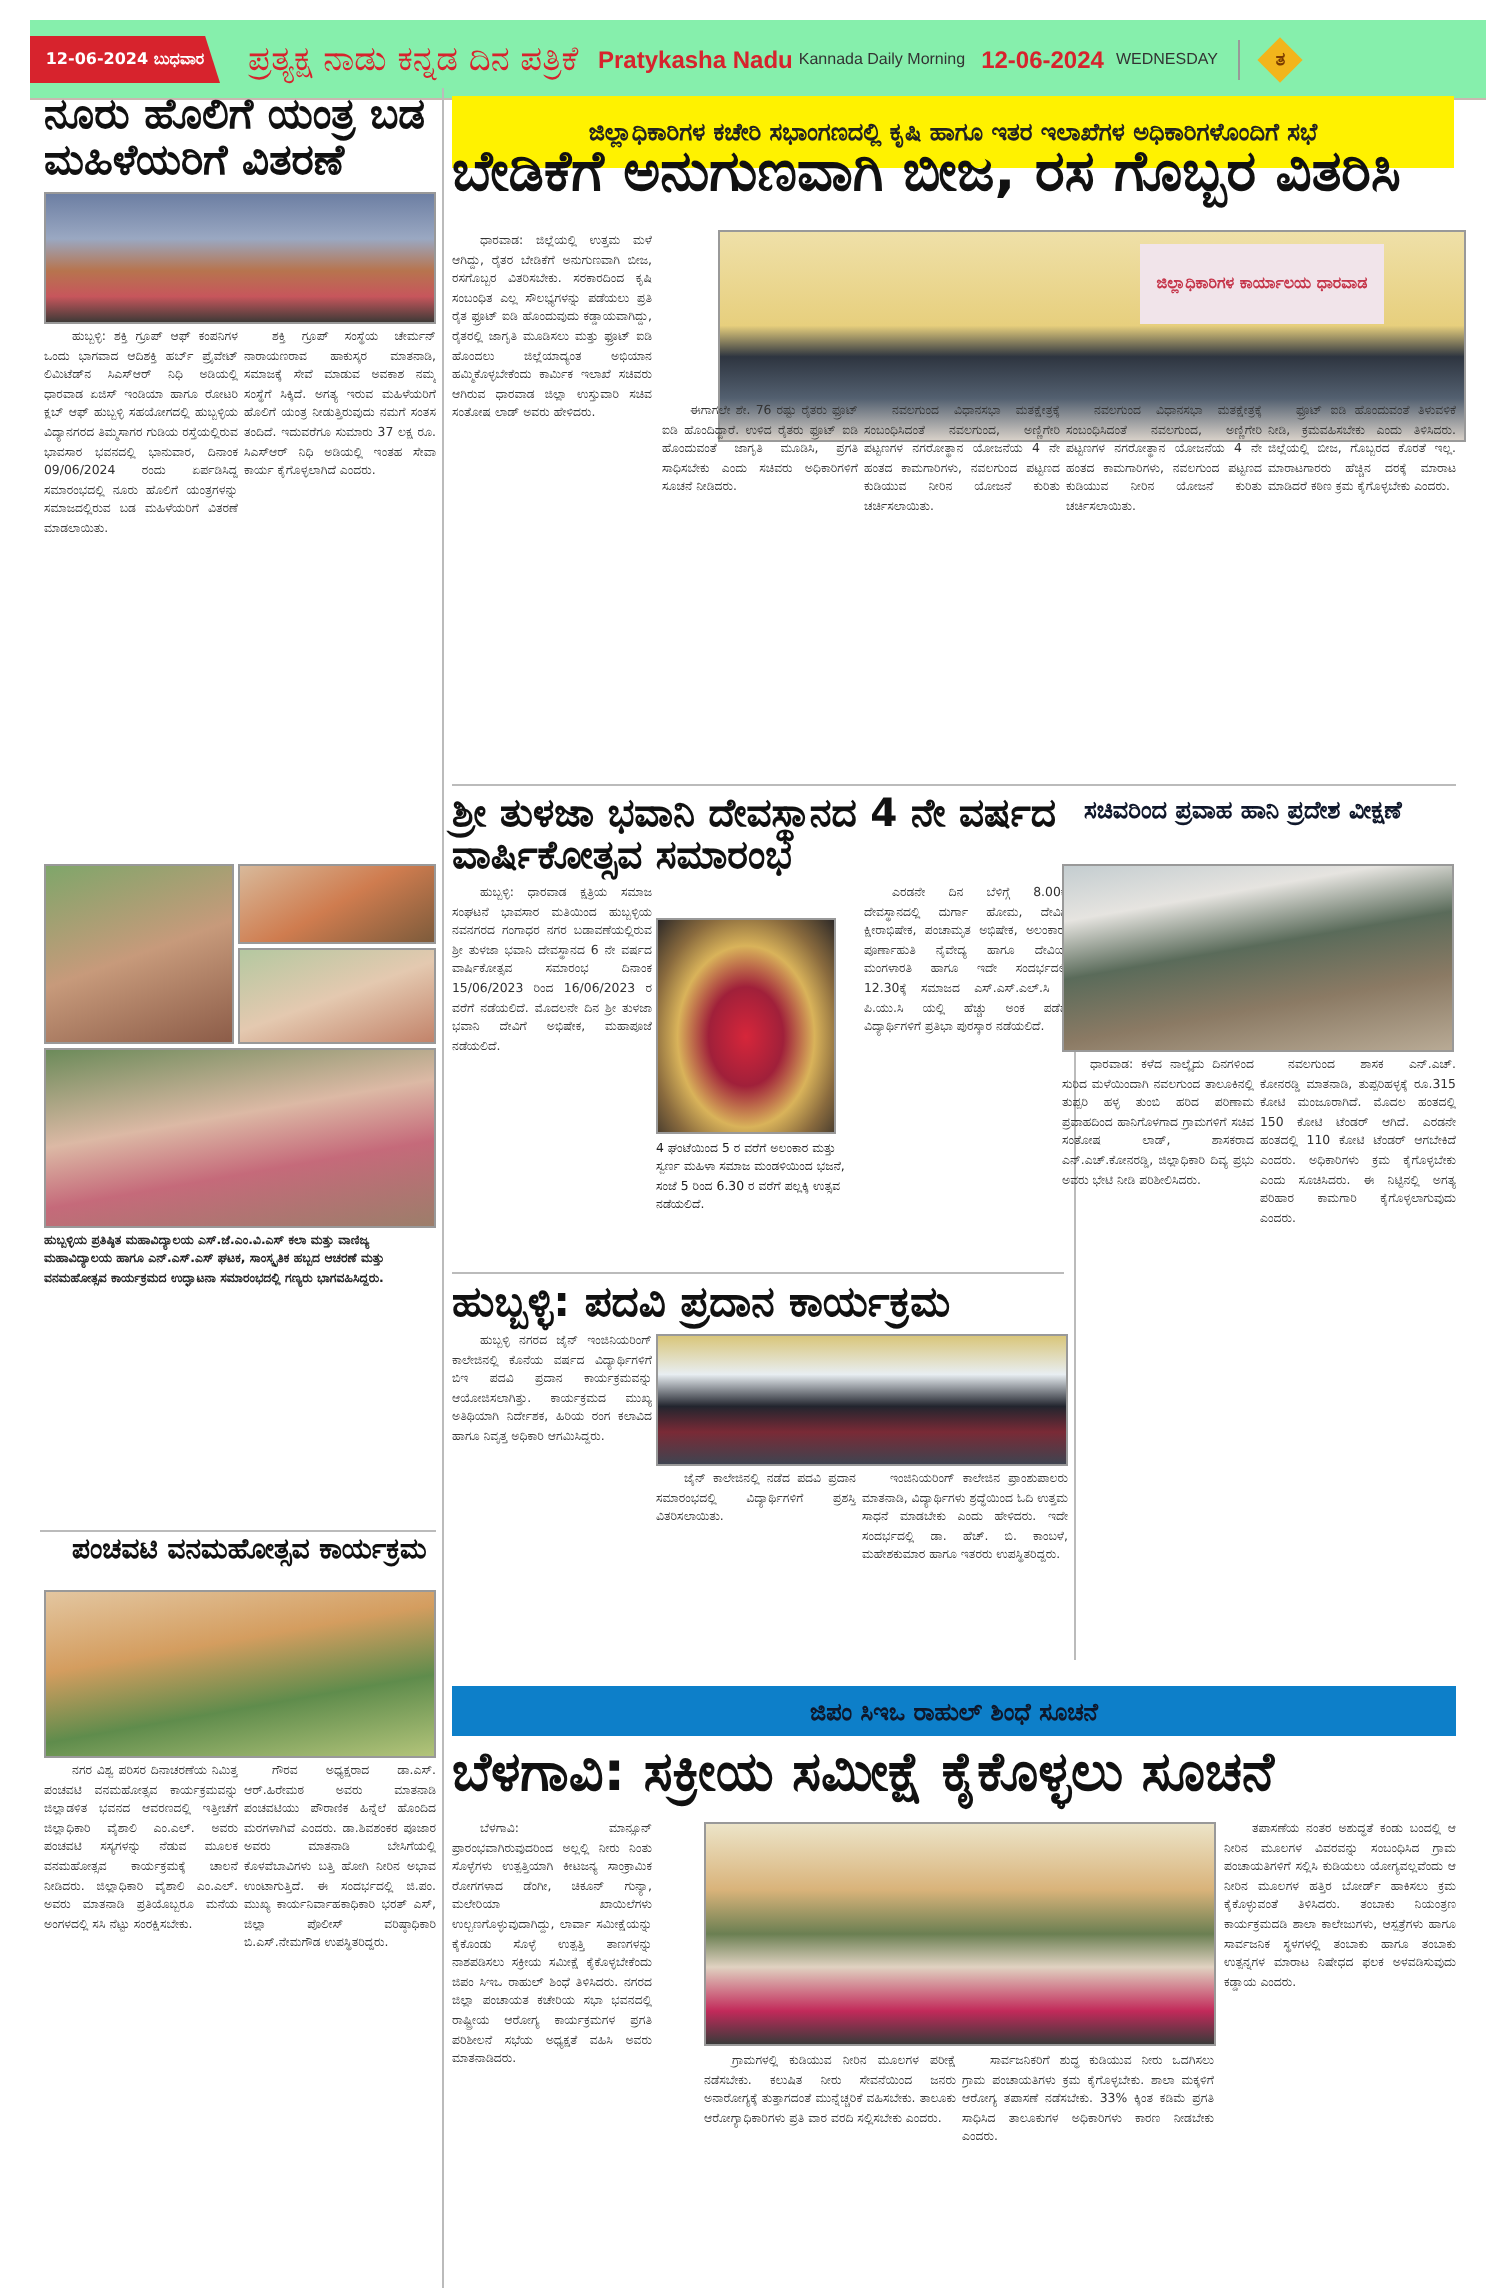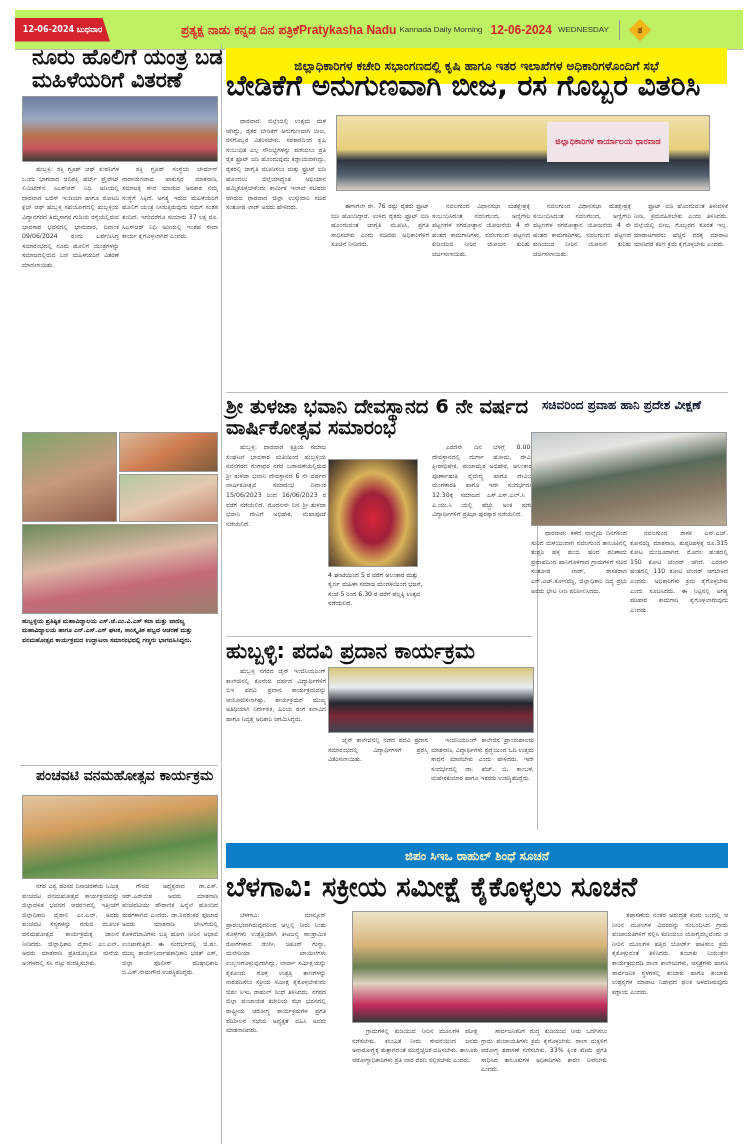--- a/index.html
+++ b/index.html
@@ -1,35 +1,35 @@
 <!DOCTYPE html>
 <html><head>
 <meta charset="utf-8">
 <style>
   * { box-sizing: border-box; margin: 0; padding: 0; }
   html, body { width: 750px; height: 1148px; background: #ffffff; overflow: hidden; }
   body { font-family: "DejaVu Sans", sans-serif; color: #222; position: relative; }
 
-  .masthead { position: absolute; left: 15px; top: 10px; width: 728px; height: 40px; background: #bef264; display: flex; align-items: center; border-bottom: 1px solid #c9b8b0; }
+  .masthead { position: absolute; left: 15px; top: 10px; width: 728px; height: 40px; background: #86efac; display: flex; align-items: center; border-bottom: 1px solid #c9b8b0; }
   .mh-date { background: #d7232d; color: #fff; height: 24px; width: 95px; display: flex; align-items: center; justify-content: center; font-size: 8px; font-weight: bold; clip-path: polygon(0 0, 92% 0, 100% 100%, 0 100%); }
-  .mh-kn { color: #d7232d; font-size: 12px; font-weight: bold; margin-left: 14px; width: 175px; text-align: right; }
+  .mh-kn { color: #d7232d; font-size: 17px; font-weight: normal; margin-left: 14px; width: 175px; }
   .mh-en { color: #d7232d; font-size: 12px; font-weight: bold; font-family: "Liberation Sans", sans-serif; }
   .mh-sub { color: #333; font-size: 8px; margin-left: 3px; font-family: "Liberation Sans", sans-serif; text-align: center; }
   .mh-date2 { color: #d7232d; font-size: 12px; font-weight: bold; margin-left: 8px; font-family: "Liberation Sans", sans-serif; text-align: right; }
   .mh-day { color: #333; font-size: 8px; margin-left: 6px; font-family: "Liberation Sans", sans-serif; }
   .mh-sep { width: 1px; height: 20px; background: #999; margin-left: 10px; }
   .mh-logo { width: 16px; height: 16px; background: #f2b51b; transform: rotate(45deg); margin-left: 12px; display:flex; align-items:center; justify-content:center; }
   .mh-logo span { transform: rotate(-45deg); font-size: 9px; color: #7a3b00; font-weight: bold; }
 
   .col-divider { position: absolute; width: 1px; background: #bbb; }
   .hr { position: absolute; height: 1px; background: #bbb; }
 
   .headline { position: absolute; font-weight: bold; color: #111; line-height: 1.1; font-family: "DejaVu Sans", sans-serif; }
   .kicker-yellow { position: absolute; background: #fff200; color: #222; font-weight: bold; font-size: 12px; display: flex; align-items: center; justify-content: center; }
-  .kicker-blue { position: absolute; background: #0d7fc9; color: #fef9c3; font-weight: bold; font-size: 12px; display: flex; align-items: center; justify-content: center; }
+  .kicker-blue { position: absolute; background: #0d7fc9; color: #0f172a; font-weight: bold; font-size: 12px; display: flex; align-items: center; justify-content: center; }
   .subhead { position: absolute; font-size: 12px; font-weight: bold; color: #0f172a; }
 
   .photo { position: absolute; overflow: hidden; border: 1px solid #999; }
 
   .text-block { position: absolute; font-size: 6.2px; line-height: 9.6px; color: #333; text-align: justify; overflow: hidden; }
   .text-block p { text-indent: 14px; margin-bottom: 1px; }
   .caption { position: absolute; font-size: 6.2px; line-height: 9.4px; color: #222; overflow: hidden; font-weight: bold; }
 </style>
 </head>
 <body>
@@ -43,21 +43,21 @@
   <span class="mh-day">WEDNESDAY</span>
   <div class="mh-sep"></div>
   <div class="mh-logo">
       <span>ತ</span>
     </div>
 </div>
 
 <div class="col-divider" style="left:221px; top:44px; height:1100px;"></div>
 <div class="col-divider" style="left:537px; top:445px; height:385px;"></div>
 
-<div class="headline" style="left:32px; top:46px; width:198px; font-size:21px;">ನೂರು ಹೊಲಿಗೆ ಯಂತ್ರ ಬಡ ಮಹಿಳೆಯರಿಗೆ ವಿತರಣೆ</div>
+<div class="headline" style="left:22px; top:46px; width:198px; font-size:21px;">ನೂರು ಹೊಲಿಗೆ ಯಂತ್ರ ಬಡ ಮಹಿಳೆಯರಿಗೆ ವಿತರಣೆ</div>
 <div class="photo" style="left:22px; top:96px; width:196px; height:66px; background:linear-gradient(180deg,#6d7fa3 0%,#9aa8c2 35%,#b7744e 60%,#c7565c 80%,#3f3a37 100%);"></div>
 <div class="text-block" style="left:22px; top:164px; width:97px; height:206px;">
     <p>ಹುಬ್ಬಳ್ಳಿ: ಶಕ್ತಿ ಗ್ರೂಪ್ ಆಫ್ ಕಂಪನಿಗಳ ಒಂದು ಭಾಗವಾದ ಆದಿಶಕ್ತಿ ಹರ್ಬ್ ಪ್ರೈವೇಟ್ ಲಿಮಿಟೆಡ್‌ನ ಸಿಎಸ್‌ಆರ್ ನಿಧಿ ಅಡಿಯಲ್ಲಿ ಧಾರವಾಡ ಏಜಿಸ್ ಇಂಡಿಯಾ ಹಾಗೂ ರೋಟರಿ ಕ್ಲಬ್ ಆಫ್ ಹುಬ್ಬಳ್ಳಿ ಸಹಯೋಗದಲ್ಲಿ ಹುಬ್ಬಳ್ಳಿಯ ವಿದ್ಯಾನಗರದ ತಿಮ್ಮಸಾಗರ ಗುಡಿಯ ರಸ್ತೆಯಲ್ಲಿರುವ ಭಾವಸಾರ ಭವನದಲ್ಲಿ ಭಾನುವಾರ, ದಿನಾಂಕ 09/06/2024 ರಂದು ಏರ್ಪಡಿಸಿದ್ದ ಸಮಾರಂಭದಲ್ಲಿ ನೂರು ಹೊಲಿಗೆ ಯಂತ್ರಗಳನ್ನು ಸಮಾಜದಲ್ಲಿರುವ ಬಡ ಮಹಿಳೆಯರಿಗೆ ವಿತರಣೆ ಮಾಡಲಾಯಿತು.</p>
   </div>
 <div class="text-block" style="left:122px; top:164px; width:96px; height:206px;">
     <p>ಶಕ್ತಿ ಗ್ರೂಪ್ ಸಂಸ್ಥೆಯ ಚೇರ್ಮನ್ ನಾರಾಯಣರಾವ ಹಾಕುಸ್ಕರ ಮಾತನಾಡಿ, ಸಮಾಜಕ್ಕೆ ಸೇವೆ ಮಾಡುವ ಅವಕಾಶ ನಮ್ಮ ಸಂಸ್ಥೆಗೆ ಸಿಕ್ಕಿದೆ. ಅಗತ್ಯ ಇರುವ ಮಹಿಳೆಯರಿಗೆ ಹೊಲಿಗೆ ಯಂತ್ರ ನೀಡುತ್ತಿರುವುದು ನಮಗೆ ಸಂತಸ ತಂದಿದೆ. ಇದುವರೆಗೂ ಸುಮಾರು 37 ಲಕ್ಷ ರೂ. ಸಿಎಸ್‌ಆರ್ ನಿಧಿ ಅಡಿಯಲ್ಲಿ ಇಂತಹ ಸೇವಾ ಕಾರ್ಯ ಕೈಗೊಳ್ಳಲಾಗಿದೆ ಎಂದರು.</p>
   </div>
 
 <div class="photo" style="left:22px; top:432px; width:95px; height:90px; background:linear-gradient(160deg,#7fa66a,#c79a7b 50%,#8c5c48);"></div>
 <div class="photo" style="left:119px; top:432px; width:99px; height:40px; background:linear-gradient(150deg,#d8b99a,#cf7c4f,#7d5b3b);"></div>
@@ -73,39 +73,39 @@
   </div>
 <div class="text-block" style="left:122px; top:881px; width:96px; height:262px;">
     <p>ಗೌರವ ಅಧ್ಯಕ್ಷರಾದ ಡಾ.ಎಸ್. ಆರ್.ಹಿರೇಮಠ ಅವರು ಮಾತನಾಡಿ ಪಂಚವಟಿಯು ಪೌರಾಣಿಕ ಹಿನ್ನೆಲೆ ಹೊಂದಿದ ಮರಗಳಾಗಿವೆ ಎಂದರು. ಡಾ.ಶಿವಶಂಕರ ಪೂಜಾರ ಅವರು ಮಾತನಾಡಿ ಬೇಸಿಗೆಯಲ್ಲಿ ಕೊಳವೆಬಾವಿಗಳು ಬತ್ತಿ ಹೋಗಿ ನೀರಿನ ಅಭಾವ ಉಂಟಾಗುತ್ತಿದೆ. ಈ ಸಂದರ್ಭದಲ್ಲಿ ಜಿ.ಪಂ. ಮುಖ್ಯ ಕಾರ್ಯನಿರ್ವಾಹಕಾಧಿಕಾರಿ ಭರತ್ ಎಸ್, ಜಿಲ್ಲಾ ಪೊಲೀಸ್ ವರಿಷ್ಠಾಧಿಕಾರಿ ಬಿ.ಎಸ್.ನೇಮಗೌಡ ಉಪಸ್ಥಿತರಿದ್ದರು.</p>
   </div>
 
 <div class="kicker-yellow" style="left:226px; top:48px; width:501px; height:36px;">ಜಿಲ್ಲಾಧಿಕಾರಿಗಳ ಕಚೇರಿ ಸಭಾಂಗಣದಲ್ಲಿ ಕೃಷಿ ಹಾಗೂ ಇತರ ಇಲಾಖೆಗಳ ಅಧಿಕಾರಿಗಳೊಂದಿಗೆ ಸಭೆ</div>
 <div class="headline" style="left:226px; top:71px; width:520px; font-size:28px; white-space:nowrap;">ಬೇಡಿಕೆಗೆ ಅನುಗುಣವಾಗಿ ಬೀಜ, ರಸ ಗೊಬ್ಬರ ವಿತರಿಸಿ</div>
 <div class="text-block" style="left:226px; top:116px; width:100px; height:270px;">
     <p>ಧಾರವಾಡ: ಜಿಲ್ಲೆಯಲ್ಲಿ ಉತ್ತಮ ಮಳೆ ಆಗಿದ್ದು, ರೈತರ ಬೇಡಿಕೆಗೆ ಅನುಗುಣವಾಗಿ ಬೀಜ, ರಸಗೊಬ್ಬರ ವಿತರಿಸಬೇಕು. ಸರಕಾರದಿಂದ ಕೃಷಿ ಸಂಬಂಧಿತ ಎಲ್ಲ ಸೌಲಭ್ಯಗಳನ್ನು ಪಡೆಯಲು ಪ್ರತಿ ರೈತ ಫ್ರೂಟ್ ಐಡಿ ಹೊಂದುವುದು ಕಡ್ಡಾಯವಾಗಿದ್ದು, ರೈತರಲ್ಲಿ ಜಾಗೃತಿ ಮೂಡಿಸಲು ಮತ್ತು ಫ್ರೂಟ್ ಐಡಿ ಹೊಂದಲು ಜಿಲ್ಲೆಯಾದ್ಯಂತ ಅಭಿಯಾನ ಹಮ್ಮಿಕೊಳ್ಳಬೇಕೆಂದು ಕಾರ್ಮಿಕ ಇಲಾಖೆ ಸಚಿವರು ಆಗಿರುವ ಧಾರವಾಡ ಜಿಲ್ಲಾ ಉಸ್ತುವಾರಿ ಸಚಿವ ಸಂತೋಷ ಲಾಡ್ ಅವರು ಹೇಳಿದರು.</p>
   </div>
-<div class="photo" style="left:336px; top:115px; width:374px; height:76px; background:linear-gradient(180deg,#efe0a8 0%,#e7cf7d 45%,#2e3540 60%,#536070 80%,#d7d0c8 100%);">
+<div class="photo" style="left:359px; top:115px; width:374px; height:106px; background:linear-gradient(180deg,#efe0a8 0%,#e7cf7d 45%,#2e3540 60%,#536070 80%,#d7d0c8 100%);">
   <div style="position:absolute; right:40px; top:6px; width:122px; height:40px; background:#f1e4ea; display:flex; align-items:center; justify-content:center; text-align:center; font-size:8px; font-weight:bold; color:#c5354a; line-height:1.2;">ಜಿಲ್ಲಾಧಿಕಾರಿಗಳ ಕಾರ್ಯಾಲಯ ಧಾರವಾಡ</div>
 </div>
 <div class="text-block" style="left:331px; top:201px; width:98px; height:185px;">
     <p>ಈಗಾಗಲೇ ಶೇ. 76 ರಷ್ಟು ರೈತರು ಫ್ರೂಟ್ ಐಡಿ ಹೊಂದಿದ್ದಾರೆ. ಉಳಿದ ರೈತರು ಫ್ರೂಟ್ ಐಡಿ ಹೊಂದುವಂತೆ ಜಾಗೃತಿ ಮೂಡಿಸಿ, ಪ್ರಗತಿ ಸಾಧಿಸಬೇಕು ಎಂದು ಸಚಿವರು ಅಧಿಕಾರಿಗಳಿಗೆ ಸೂಚನೆ ನೀಡಿದರು.</p>
   </div>
 <div class="text-block" style="left:432px; top:201px; width:98px; height:185px;">
     <p>ನವಲಗುಂದ ವಿಧಾನಸಭಾ ಮತಕ್ಷೇತ್ರಕ್ಕೆ ಸಂಬಂಧಿಸಿದಂತೆ ನವಲಗುಂದ, ಅಣ್ಣಿಗೇರಿ ಪಟ್ಟಣಗಳ ನಗರೋತ್ಥಾನ ಯೋಜನೆಯ 4 ನೇ ಹಂತದ ಕಾಮಗಾರಿಗಳು, ನವಲಗುಂದ ಪಟ್ಟಣದ ಕುಡಿಯುವ ನೀರಿನ ಯೋಜನೆ ಕುರಿತು ಚರ್ಚಿಸಲಾಯಿತು.</p>
   </div>
 <div class="text-block" style="left:533px; top:201px; width:98px; height:185px;">
     <p>ನವಲಗುಂದ ವಿಧಾನಸಭಾ ಮತಕ್ಷೇತ್ರಕ್ಕೆ ಸಂಬಂಧಿಸಿದಂತೆ ನವಲಗುಂದ, ಅಣ್ಣಿಗೇರಿ ಪಟ್ಟಣಗಳ ನಗರೋತ್ಥಾನ ಯೋಜನೆಯ 4 ನೇ ಹಂತದ ಕಾಮಗಾರಿಗಳು, ನವಲಗುಂದ ಪಟ್ಟಣದ ಕುಡಿಯುವ ನೀರಿನ ಯೋಜನೆ ಕುರಿತು ಚರ್ಚಿಸಲಾಯಿತು.</p>
   </div>
 <div class="text-block" style="left:634px; top:201px; width:94px; height:185px;">
     <p>ಫ್ರೂಟ್ ಐಡಿ ಹೊಂದುವಂತೆ ತಿಳುವಳಿಕೆ ನೀಡಿ, ಕ್ರಮವಹಿಸಬೇಕು ಎಂದು ತಿಳಿಸಿದರು. ಜಿಲ್ಲೆಯಲ್ಲಿ ಬೀಜ, ಗೊಬ್ಬರದ ಕೊರತೆ ಇಲ್ಲ. ಮಾರಾಟಗಾರರು ಹೆಚ್ಚಿನ ದರಕ್ಕೆ ಮಾರಾಟ ಮಾಡಿದರೆ ಕಠಿಣ ಕ್ರಮ ಕೈಗೊಳ್ಳಬೇಕು ಎಂದರು.</p>
   </div>
 
 <div class="hr" style="left:226px; top:392px; width:502px;"></div>
 
-<div class="headline" style="left:226px; top:396px; width:310px; font-size:19.5px;">ಶ್ರೀ ತುಳಜಾ ಭವಾನಿ ದೇವಸ್ಥಾನದ 6 ನೇ ವರ್ಷದ ವಾರ್ಷಿಕೋತ್ಸವ ಸಮಾರಂಭ</div>
+<div class="headline" style="left:226px; top:396px; width:310px; font-size:19.5px;">ಶ್ರೀ ತುಳಜಾ ಭವಾನಿ ದೇವಸ್ಥಾನದ 4 ನೇ ವರ್ಷದ ವಾರ್ಷಿಕೋತ್ಸವ ಸಮಾರಂಭ</div>
 <div class="text-block" style="left:226px; top:442px; width:100px; height:160px;">
     <p>ಹುಬ್ಬಳ್ಳಿ: ಧಾರವಾಡ ಕ್ಷತ್ರಿಯ ಸಮಾಜ ಸಂಘಟನೆ ಭಾವಸಾರ ಮತಿಯಿಂದ ಹುಬ್ಬಳ್ಳಿಯ ನವನಗರದ ಗಂಗಾಧರ ನಗರ ಬಡಾವಣೆಯಲ್ಲಿರುವ ಶ್ರೀ ತುಳಜಾ ಭವಾನಿ ದೇವಸ್ಥಾನದ 6 ನೇ ವರ್ಷದ ವಾರ್ಷಿಕೋತ್ಸವ ಸಮಾರಂಭ ದಿನಾಂಕ 15/06/2023 ರಿಂದ 16/06/2023 ರ ವರೆಗೆ ನಡೆಯಲಿದೆ. ಮೊದಲನೇ ದಿನ ಶ್ರೀ ತುಳಜಾ ಭವಾನಿ ದೇವಿಗೆ ಅಭಿಷೇಕ, ಮಹಾಪೂಜೆ ನಡೆಯಲಿದೆ.</p>
   </div>
 <div class="photo" style="left:328px; top:459px; width:90px; height:108px; background:radial-gradient(ellipse at 50% 55%,#d6263a 0%,#a0203a 30%,#d9b35a 55%,#8a6b3e 75%,#2e2a28 100%);"></div>
 <div class="caption" style="left:328px; top:570px; width:100px; height:40px; font-weight:normal;">4 ಘಂಟೆಯಿಂದ 5 ರ ವರೆಗೆ ಅಲಂಕಾರ ಮತ್ತು ಸ್ವರ್ಣ ಮಹಿಳಾ ಸಮಾಜ ಮಂಡಳಿಯಿಂದ ಭಜನೆ, ಸಂಜೆ 5 ರಿಂದ 6.30 ರ ವರೆಗೆ ಪಲ್ಲಕ್ಕಿ ಉತ್ಸವ ನಡೆಯಲಿದೆ.</div>
 <div class="text-block" style="left:432px; top:442px; width:102px; height:168px;">
     <p>ಎರಡನೇ ದಿನ ಬೆಳಿಗ್ಗೆ 8.00ಕ್ಕೆ ದೇವಸ್ಥಾನದಲ್ಲಿ ದುರ್ಗಾ ಹೋಮ, ದೇವಿಗೆ ಕ್ಷೀರಾಭಿಷೇಕ, ಪಂಚಾಮೃತ ಅಭಿಷೇಕ, ಅಲಂಕಾರ, ಪೂರ್ಣಾಹುತಿ ನೈವೇದ್ಯ ಹಾಗೂ ದೇವಿಯ ಮಂಗಳಾರತಿ ಹಾಗೂ ಇದೇ ಸಂದರ್ಭದಲ್ಲಿ 12.30ಕ್ಕೆ ಸಮಾಜದ ಎಸ್.ಎಸ್.ಎಲ್.ಸಿ / ಪಿ.ಯು.ಸಿ ಯಲ್ಲಿ ಹೆಚ್ಚು ಅಂಕ ಪಡೆದ ವಿದ್ಯಾರ್ಥಿಗಳಿಗೆ ಪ್ರತಿಭಾ ಪುರಸ್ಕಾರ ನಡೆಯಲಿದೆ.</p>
   </div>
 
 <div class="subhead" style="left:542px; top:398px; width:190px;">ಸಚಿವರಿಂದ ಪ್ರವಾಹ ಹಾನಿ ಪ್ರದೇಶ ವೀಕ್ಷಣೆ</div>

